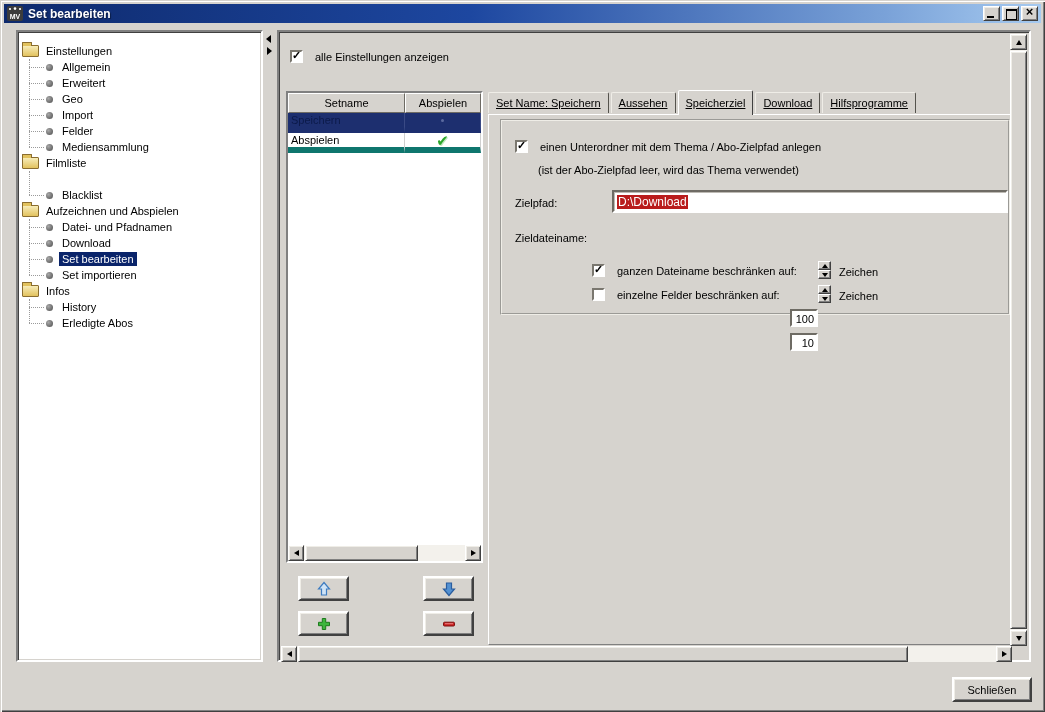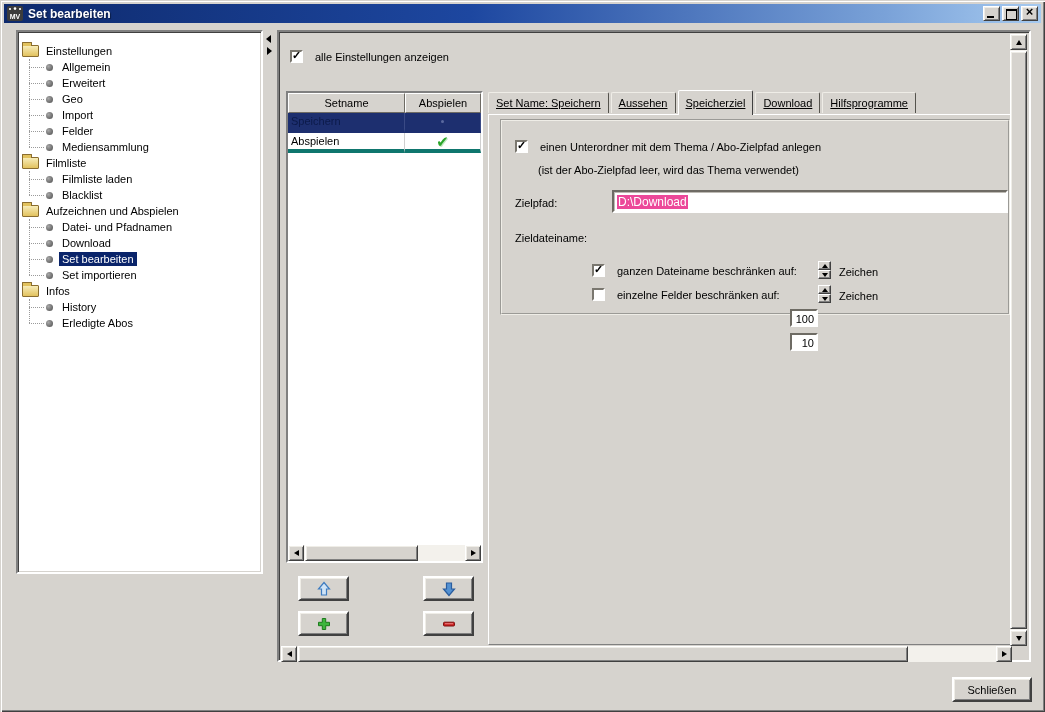--- a/index.html
+++ b/index.html
@@ -17,21 +17,21 @@
   .title-text { color:#fff; font-weight:bold; font-size:12px; margin-left:5px; flex:1;
     text-shadow:1px 1px 1px rgba(0,0,0,.45); }
   .win-btn { width:17px; height:15px; background:#d6d3ce; margin-left:2px; position:relative;
     border:1px solid; border-color:#fff #404040 #404040 #fff;
     box-shadow: inset 1px 1px 0 #efede7, inset -1px -1px 0 #808080; cursor:default; }
   .glyph-min::after { content:""; position:absolute; left:3px; bottom:2px; width:7px; height:2px; background:#000; }
   .glyph-max::after { content:""; position:absolute; left:3px; top:2px; width:9px; height:8px; border:1px solid #000; border-top-width:2px; }
   .glyph-close::after { content:"×"; position:absolute; left:0; right:0; top:-3px; text-align:center; font-size:13px; font-weight:bold; }
 
   
-  .tree-panel { position:absolute; left:16px; top:30px; width:247px; height:544px; background:#fff;
+  .tree-panel { position:absolute; left:16px; top:30px; width:247px; height:632px; background:#fff;
     border:2px solid; border-color:#808080 #fff #fff #808080;
     box-shadow: inset 1px 1px 0 #404040, inset -1px -1px 0 #d6d3ce; overflow:hidden; }
   .tree-row { position:absolute; left:0; right:0; height:16px; display:flex; align-items:center; }
   .tree-row.leaf::before { content:""; position:absolute; left:11px; top:8px; width:15px; border-top:1px dotted #9a9a9a; }
   .folder-icon { width:17px; height:12px; margin-left:4px; position:relative; flex:none;
     background:linear-gradient(#f7ecb8,#e2c25e); border:1px solid #8a6d2f; border-radius:1px; }
   .folder-icon::before { content:""; position:absolute; top:-4px; left:-1px; width:8px; height:3px;
     background:#e2c25e; border:1px solid #8a6d2f; border-bottom:none; border-radius:1px 1px 0 0; }
   .bullet-icon { width:7px; height:7px; border-radius:50%; margin-left:28px; flex:none;
     background:radial-gradient(circle at 35% 35%, #a8a8a8, #4c4c4c); }
@@ -59,21 +59,21 @@
   .cb-row .cb-label { margin-left:12px; }
 
   
   .table-comp { position:absolute; left:7px; top:59px; width:197px; height:472px; background:#fff;
     border:2px solid; border-color:#808080 #fff #fff #808080; }
   .thead { display:flex; height:20px; }
   .th { background:#d6d3ce; border:1px solid; border-color:#fff #6e6b64 #6e6b64 #fff;
     display:flex; align-items:center; justify-content:center; }
   .th1 { width:117px; } .th2 { width:76px; }
   .trow { display:flex; height:20px; background:#fff; }
-  .td { display:flex; align-items:center; padding-left:3px; border-right:1px solid #cfcfcf; border-bottom:4px solid #0f766e; }
+  .td { display:flex; align-items:center; padding-left:3px; border-right:1px solid #cfcfcf; border-bottom:6px solid #0f766e; }
   .td1 { width:117px; } .td2 { width:76px; justify-content:center; padding-left:0; }
   .trow.selected { background:#1d2f6f; }
   .trow.selected .td { border-right-color:#3a4a85; border-bottom-color:#1d2f6f; color:#0c1a4a; }
   .sel-dot { width:3px; height:3px; border-radius:50%; background:#5b6a9f; }
   .check-green { color:#2aa52a; font-size:15px; line-height:15px; text-shadow:1px 1px 0 #bfe8bf; }
 
   
   .sb-track { background:#f3f1ec; position:absolute; }
   .sb-btn { position:absolute; width:16px; height:16px; background:#d6d3ce;
     border:1px solid; border-color:#fff #404040 #404040 #fff;
@@ -103,21 +103,21 @@
   .tab.active { height:25px; padding-top:6px; position:relative; z-index:4;
     border-color:#fff #404040 transparent #fff; }
   .tab-content { position:absolute; left:209px; top:82px; width:524px; height:531px; background:#d6d3ce;
     border:1px solid; border-color:#fff #808080 #808080 #fff; }
 
   
   .groupbox { position:absolute; left:221px; top:87px; width:510px; height:196px; border:2px groove #efede7; z-index:5; }
   .gb-label { position:absolute; white-space:nowrap; }
   .text-input { position:absolute; height:23px; background:#fff; padding:3px 3px 0; font-size:12px; overflow:hidden; white-space:nowrap;
     border:2px solid; border-color:#6e6b64 #fff #fff #6e6b64; box-shadow: inset 1px 1px 0 #bdbab4; }
-  .sel-text { background:#ec4899; color:#fff; padding:0 1px; }
+  .sel-text { background:#b91c1c; color:#fff; padding:0 1px; }
   .spinner { position:absolute; width:41px; height:18px; display:flex; }
   .spin-field { width:28px; height:18px; background:#fff; text-align:right; padding:2px 2px 0 0;
     border:2px solid; border-color:#6e6b64 #fff #fff #6e6b64;margin-top:48px; }
   .spin-btns { width:13px; display:flex; flex-direction:column; }
   .spin-btn { flex:1; background:#d6d3ce; border:1px solid; border-color:#fff #404040 #404040 #fff;
     box-shadow: inset -1px -1px 0 #808080; display:flex; align-items:center; justify-content:center; }
   .spin-btn .t-up { border-bottom-width:4px; border-left-width:3px; border-right-width:3px; }
   .spin-btn .t-down { border-top-width:4px; border-left-width:3px; border-right-width:3px; }
 
   
@@ -177,24 +177,20 @@
         <span class="bullet-icon"></span>
         <span class="tree-label">Felder</span>
       </div>
     <div class="tree-row folder" style="top:123px">
         <span class="folder-icon"></span>
         <span class="tree-label">Filmliste</span>
       </div>
     <div class="tree-row leaf" style="top:107px">
         <span class="bullet-icon"></span>
         <span class="tree-label">Mediensammlung</span>
-      </div>
-    <div class="tree-row leaf" style="top:139px">
-        <span class="bullet-icon"></span>
-        <span class="tree-label">Filmliste laden</span>
       </div>
     <div class="tree-row leaf" style="top:155px">
         <span class="bullet-icon"></span>
         <span class="tree-label">Blacklist</span>
       </div>
     <div class="tree-row folder" style="top:171px">
         <span class="folder-icon"></span>
         <span class="tree-label">Aufzeichnen und Abspielen</span>
       </div>
     <div class="tree-row leaf" style="top:187px">

